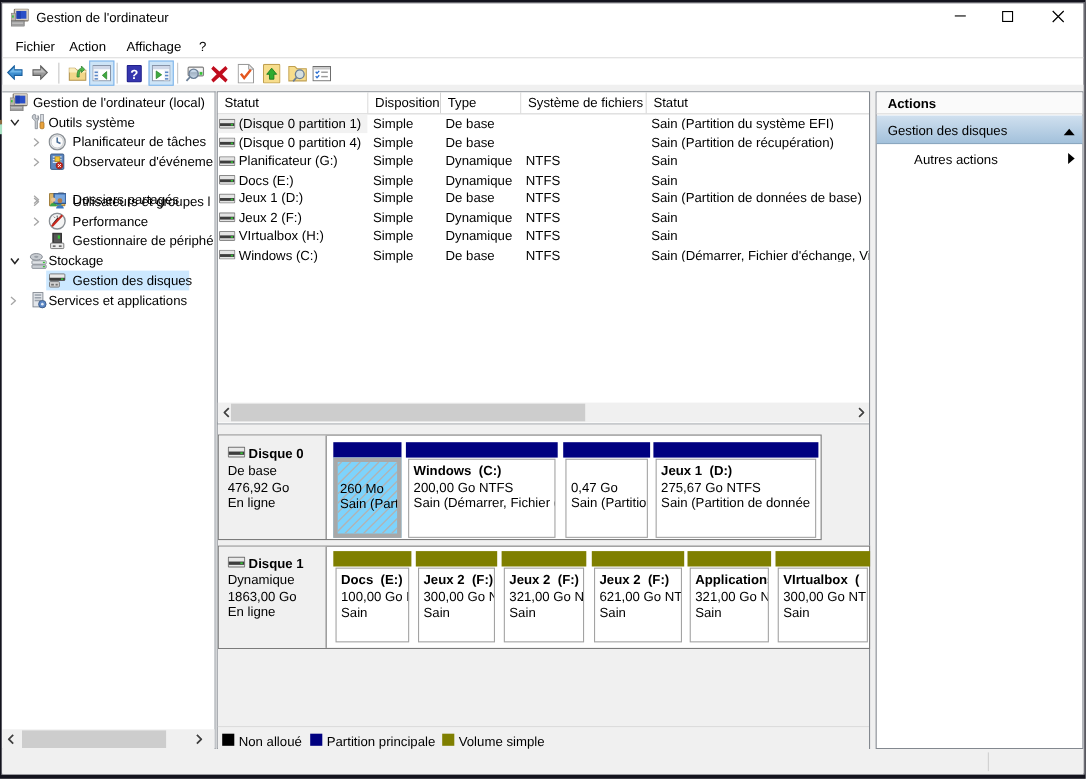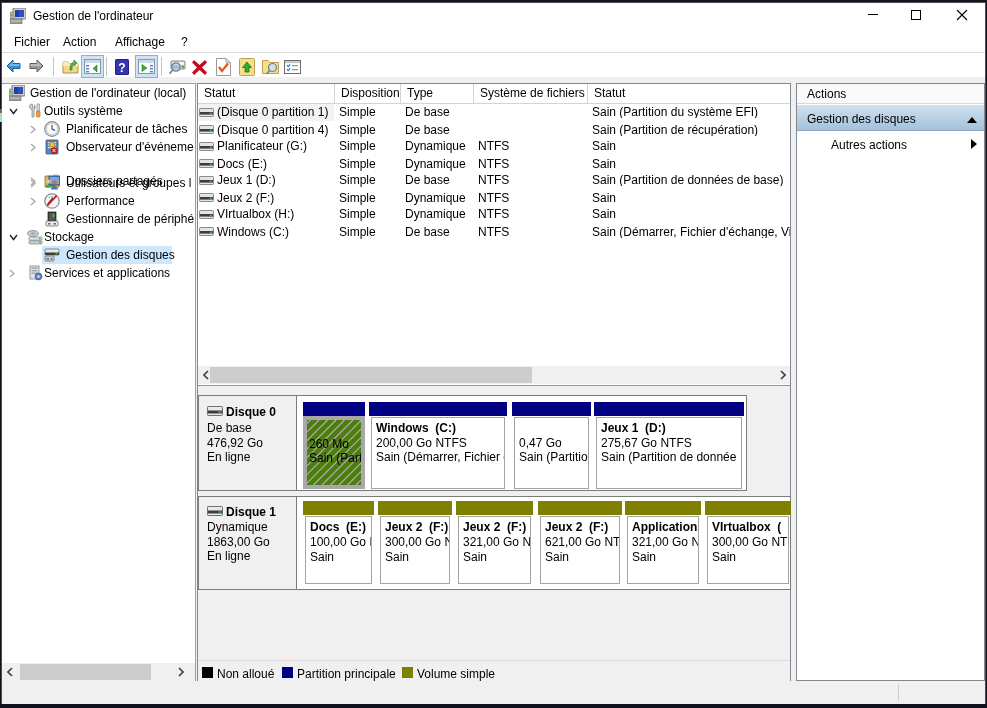--- a/index.html
+++ b/index.html
@@ -448,21 +448,21 @@
    <rect x="11.5" y="5.2" width="2.2" height="1.6" fill="#35c235"></rect>
   </svg>
   <div style="left:27px;top:10px;font-weight:bold">Disque 0</div>
   <div style="left:8px;top:26px">De base</div>
   <div style="left:8px;top:41px">476,92 Go</div>
   <div style="left:8px;top:55px">En ligne</div>
  </div>
 
  <div class="part" style="left:104px;top:0;width:62px;height:96px">
   <div class="band" style="top:6px;height:14px;background:#000080"></div>
-  <div class="pbody" style="left:0;top:20px;width:62px;height:73px;border:4px solid #a8a8a8;background:#4d7c0f">
+  <div class="pbody" style="left:0;top:20px;width:62px;height:73px;border:4px solid #a8a8a8;background:#7dd3fc">
    <svg width="54" height="65" style="position:absolute;left:0;top:0">
             <line x1="-70" y1="65" x2="-5" y2="0" stroke="#b2b2b2" stroke-width="1.2"></line>
             <line x1="-61.5" y1="65" x2="3.5" y2="0" stroke="#b2b2b2" stroke-width="1.2"></line>
             <line x1="-53.0" y1="65" x2="12.0" y2="0" stroke="#b2b2b2" stroke-width="1.2"></line>
             <line x1="-44.5" y1="65" x2="20.5" y2="0" stroke="#b2b2b2" stroke-width="1.2"></line>
             <line x1="-36.0" y1="65" x2="29.0" y2="0" stroke="#b2b2b2" stroke-width="1.2"></line>
             <line x1="-27.5" y1="65" x2="37.5" y2="0" stroke="#b2b2b2" stroke-width="1.2"></line>
             <line x1="-19.0" y1="65" x2="46.0" y2="0" stroke="#b2b2b2" stroke-width="1.2"></line>
             <line x1="-10.5" y1="65" x2="54.5" y2="0" stroke="#b2b2b2" stroke-width="1.2"></line>
             <line x1="-2.0" y1="65" x2="63.0" y2="0" stroke="#b2b2b2" stroke-width="1.2"></line>
@@ -570,21 +570,21 @@
       <div class="txt" style="left:19px;top:7px">Non alloué</div>
  <div class="lsq" style="left:84px;background:#000080"></div>
       <div class="txt" style="left:99px;top:7px">Partition principale</div>
  <div class="lsq" style="left:204px;background:#7f7f00"></div>
       <div class="txt" style="left:219px;top:7px">Volume simple</div>
 </div>
 </div>
 
 <div class="rpanel"></div>
 <div class="acth">
-    <div class="txt" style="left:10px;top:4px;font-weight:normal">Actions</div>
+    <div class="txt" style="left:10px;top:4px;font-weight:bold">Actions</div>
   </div>
 <div class="actblue"></div>
 <div class="txt" style="left:807px;top:113px">Gestion des disques</div>
 <svg class="abs" style="left:966px;top:116px" width="12" height="8" viewBox="0 0 12 8">
     <path d="M6 1 L11 7 L1 7 Z" fill="#000"></path>
   </svg>
 <div class="txt" style="left:831px;top:139px">Autres actions</div>
 <svg class="abs" style="left:970px;top:138px" width="8" height="12" viewBox="0 0 8 12">
     <path d="M1 1 L7 6 L1 11 Z" fill="#000"></path>
   </svg>

